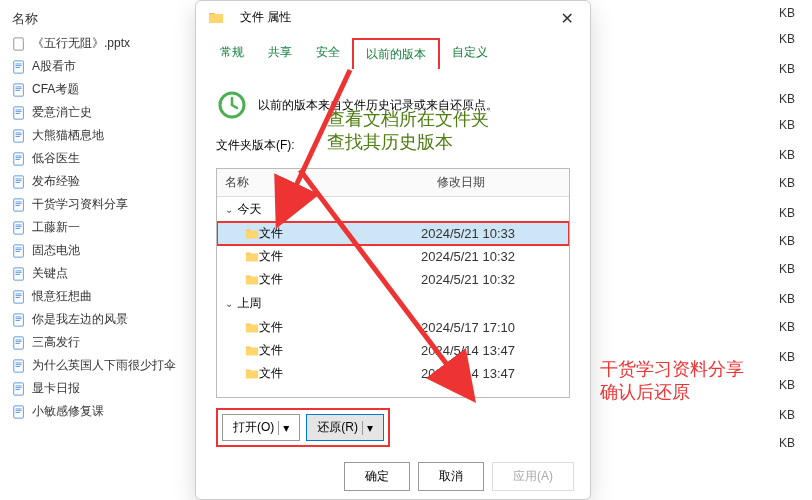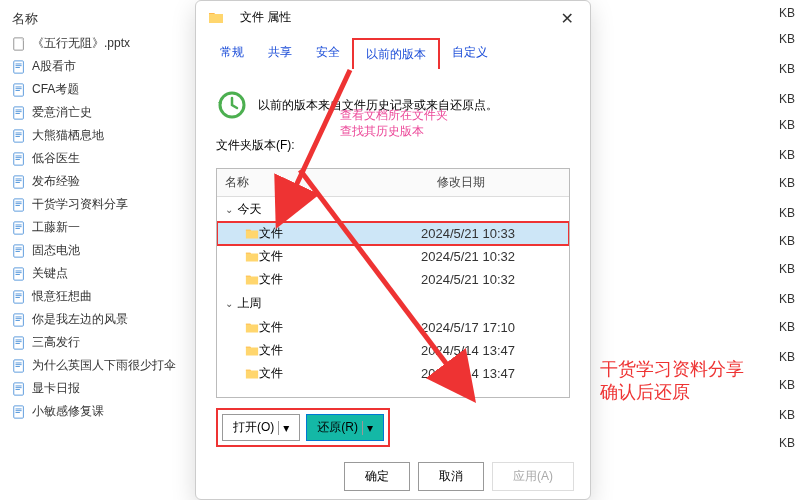--- a/index.html
+++ b/index.html
@@ -8,46 +8,46 @@
 .bg-header{padding:4px 12px;font-size:13px;color:#333}
 .bg-item{display:flex;align-items:center;padding:3px 12px;gap:6px}
 .bg-icon{width:14px;height:14px;flex-shrink:0}
 .bg-item span{font-size:12px;color:#333}
 .bg-kb{position:absolute;right:10px;width:30px;text-align:center;font-size:12px;color:#333}
 .dialog{position:absolute;left:195px;top:0;width:396px;height:500px;background:#fff;border:1px solid #ccc;border-radius:6px;box-shadow:0 8px 24px rgba(0,0,0,.15)}
 .dlg-title{display:flex;align-items:center;padding:8px 12px;gap:16px}
 .folder-ico{width:16px;height:16px}
 .close-x{position:absolute;right:8px;top:6px;font-size:16px;color:#333;cursor:pointer;padding:2px 8px}
 .tabs{display:flex;padding:0 12px;margin-top:4px}
-.tab{padding:6px 12px;font-size:12px;color:#1d4ed8;cursor:pointer}
+.tab{padding:6px 12px;font-size:12px;color:#15803d;cursor:pointer}
 .tab.active{border:2px solid #e33;border-bottom:none}
 .tab-content{padding:12px 20px}
 .info-row{display:flex;align-items:center;gap:10px;margin:8px 0 16px}
 .history-ico{width:32px;height:32px}
 .section-label{margin:14px 0;font-size:12px}
 .list-box{border:1px solid #bbb;height:230px;overflow:auto;position:relative}
 .list-header{display:flex;border-bottom:1px solid #ddd;background:#fafafa}
 .list-header>div{padding:5px 8px;font-size:12px;color:#444}
 .col-name{flex:1}
 .col-date{width:140px}
 .group-row{padding:4px 8px;display:flex;align-items:center;gap:4px;font-size:12px}
 .chev{font-size:10px;color:#555}
 .item-row{display:flex;align-items:center;padding:3px 8px 3px 28px;}
 .item-row.sel{background:#cde6f7;outline:2px solid #e33;outline-offset:-1px}
 .item-row .nm{flex:1;font-size:12px}
 .item-row .dt{width:140px;font-size:13px;color:#333}
 .btn-row{display:flex;gap:6px;margin-top:10px;padding-right:8px}
 .btn-row-outline{border:2px solid #e33;padding:4px;display:flex;gap:6px}
 .btn{border:1px solid #999;background:#fff;padding:4px 10px;font-size:12px;cursor:pointer;display:flex;align-items:center;gap:2px}
-.btn.sel{border:1px solid #0078d4;background:#14b8a6}
+.btn.sel{border:1px solid #0078d4;background:#e5e5e5}
 .drop{border-left:1px solid #999;padding-left:4px;margin-left:2px}
 .dlg-footer{position:absolute;bottom:8px;right:16px;display:flex;gap:8px}
 .fbtn{border:1px solid #999;background:#fff;padding:5px 20px;font-size:12px;cursor:pointer}
 .fbtn.disabled{color:#aaa;border-color:#ddd;cursor:default}
-.anno1{position:absolute;left:340px;top:108px;color:#ec4899;font-size:12px;line-height:1.3}
+.anno1{position:absolute;left:327px;top:108px;color:#4d7c0f;font-size:18px;line-height:1.3}
 .anno2{position:absolute;left:600px;top:358px;color:#e33;font-size:18px;line-height:1.3}
 .arrow{position:absolute;pointer-events:none}
 svg{display:block}
 </style>
 </head>
 <body>
 
 <div class="bg-list">
   <div class="bg-header">名称</div>
   <div id="bg-items">

